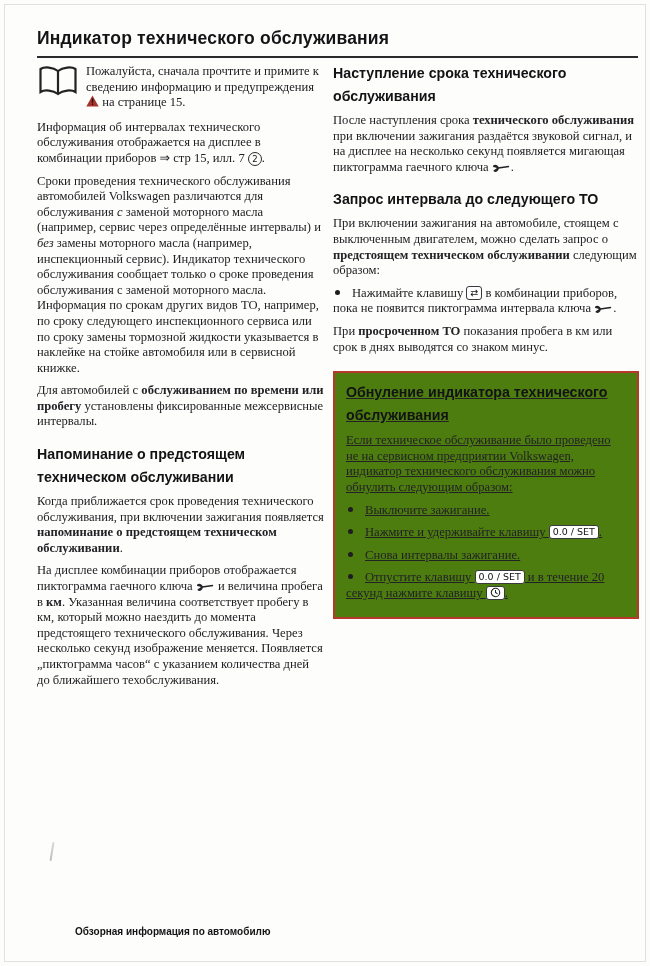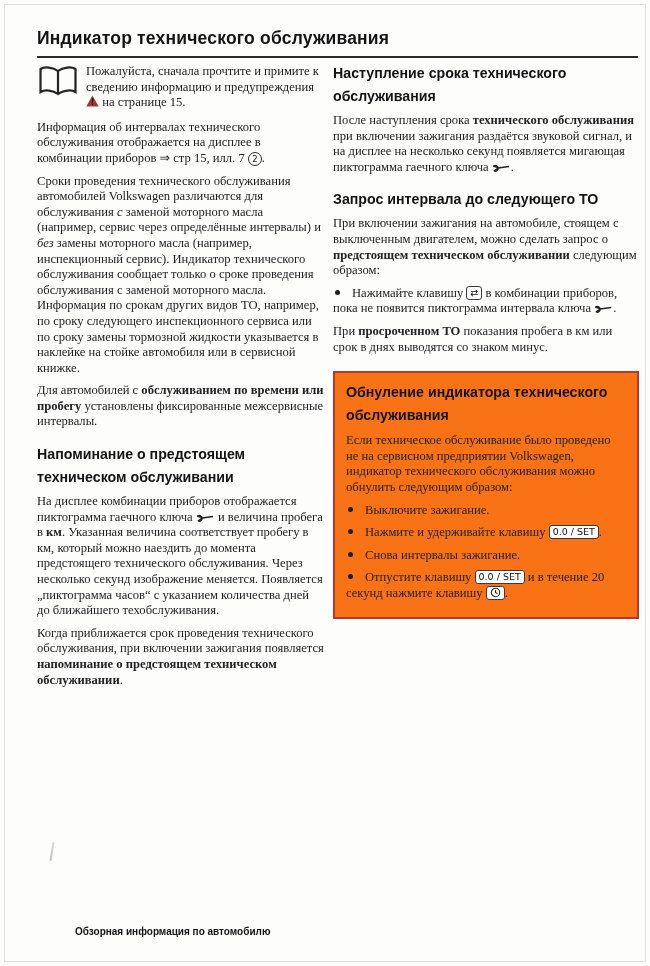--- a/index.html
+++ b/index.html
@@ -25,21 +25,22 @@
     margin:13px 0 5px 0;
   }
   h2.sec.first{margin-top:0;}
   .note{margin-bottom:9px; overflow:visible;}
   .book{float:left; width:42px; height:32px; margin:1px 7px 0 0;}
   .b{font-weight:bold;} .i{font-style:italic;}
   .bullet{margin:0 0 7px 0;}
   .dot{display:inline-block; width:5px; height:5px; border-radius:50%; background:#1d1d20; vertical-align:2px; margin-right:12px; margin-left:2px;}
   .redbox{
     border:2px solid #b6392c; padding:8px 11px 9px 11px; margin-top:16px;
-    background:#f97316;
+    background:#4d7c0f;
+    text-decoration:underline;
   }
   .redbox h2.sec{margin-top:0; margin-bottom:6px;}
   .redbox p:last-child{margin-bottom:0;}
   .keycap{
     display:inline-block; font-family:"DejaVu Sans", sans-serif;
     font-size:9.5px; line-height:12px; color:#121214;
     border:1px solid #3a3a3c; border-radius:3px; padding:0 3px;
     background:#fff; white-space:nowrap; vertical-align:1px;
   }
   .circled-num{
@@ -80,24 +81,24 @@
       <span class="note-text"><span>Пожалуйста, сначала прочтите и примите к сведению информацию и предупреждения </span><span class="inline-icon icon-warning"><svg width="13" height="12" viewBox="0 0 13 12">
               <path d="M6.5 0.4 L12.7 11.6 H0.3 Z" fill="#a5352c"></path>
               <rect x="5.85" y="3.4" width="1.3" height="4.1" fill="#18100f"></rect>
               <rect x="5.85" y="8.5" width="1.3" height="1.5" fill="#18100f"></rect>
             </svg></span><span> на странице 15.</span></span>
     </div>
     <p><span>Информация об интервалах технического обслуживания отображается на дисплее в комбинации приборов ⇒ стр 15, илл. 7 </span><span class="circled-num">2</span><span>.</span></p>
     <p><span>Сроки проведения технического обслуживания автомобилей Volkswagen различаются для обслуживания </span><span class="i">с</span><span> заменой моторного масла (например, сервис через определённые интервалы) и </span><span class="i">без</span><span> замены моторного масла (например, инспекционный сервис). Индикатор технического обслуживания сообщает только о сроке проведения обслуживания с заменой моторного масла. Информация по срокам других видов ТО, например, по сроку следующего инспекционного сервиса или по сроку замены тормозной жидкости указывается в наклейке на стойке автомобиля или в сервисной книжке.</span></p>
     <p><span>Для автомобилей с </span><span class="b">обслуживанием по времени или пробегу</span><span> установлены фиксированные межсервисные интервалы.</span></p>
     <h2 class="sec">Напоминание о предстоящем техническом обслуживании</h2>
+    <p><span>Когда приближается срок проведения технического обслуживания, при включении зажигания появляется </span><span class="b">напоминание о предстоящем техническом обслуживании</span><span>.</span></p>
     <p><span>На дисплее комбинации приборов отображается пиктограмма гаечного ключа </span><span class="inline-icon icon-wrench"><svg width="19" height="9" viewBox="0 0 38 15">
             <path fill="#232327" d="M2.6 1.8 A6.9 6.9 0 1 1 2.6 13.2 L2.6 10.6 L8.9 8.3 L8.9 6.7 L2.6 4.4 Z M12.5 5.9 L33.6 6.1 A1.55 1.55 0 0 1 33.6 8.9 L12.5 9.1 Z"></path>
           </svg></span><span> и величина пробега в </span><span class="b">км</span><span>. Указанная величина соответствует пробегу в км, который можно наездить до момента предстоящего технического обслуживания. Через несколько секунд изображение меняется. Появляется „пиктограмма часов“ с указанием количества дней до ближайшего техобслуживания.</span></p>
-    <p><span>Когда приближается срок проведения технического обслуживания, при включении зажигания появляется </span><span class="b">напоминание о предстоящем техническом обслуживании</span><span>.</span></p>
   </div>
 
   <div class="col col-right">
     <h2 class="sec first">Наступление срока технического обслуживания</h2>
     <p style="margin-bottom:13px;"><span>После наступления срока </span><span class="b">технического обслуживания</span><span> при включении зажигания раздаётся звуковой сигнал, и на дисплее на несколько секунд появляется мигающая пиктограмма гаечного ключа </span><span class="inline-icon icon-wrench"><svg width="19" height="9" viewBox="0 0 38 15">
             <path fill="#232327" d="M2.6 1.8 A6.9 6.9 0 1 1 2.6 13.2 L2.6 10.6 L8.9 8.3 L8.9 6.7 L2.6 4.4 Z M12.5 5.9 L33.6 6.1 A1.55 1.55 0 0 1 33.6 8.9 L12.5 9.1 Z"></path>
           </svg></span><span>.</span></p>
     <h2 class="sec">Запрос интервала до следующего ТО</h2>
     <p><span>При включении зажигания на автомобиле, стоящем с выключенным двигателем, можно сделать запрос о </span><span class="b">предстоящем техническом обслуживании</span><span> следующим образом:</span></p>
     <div class="bullet">

